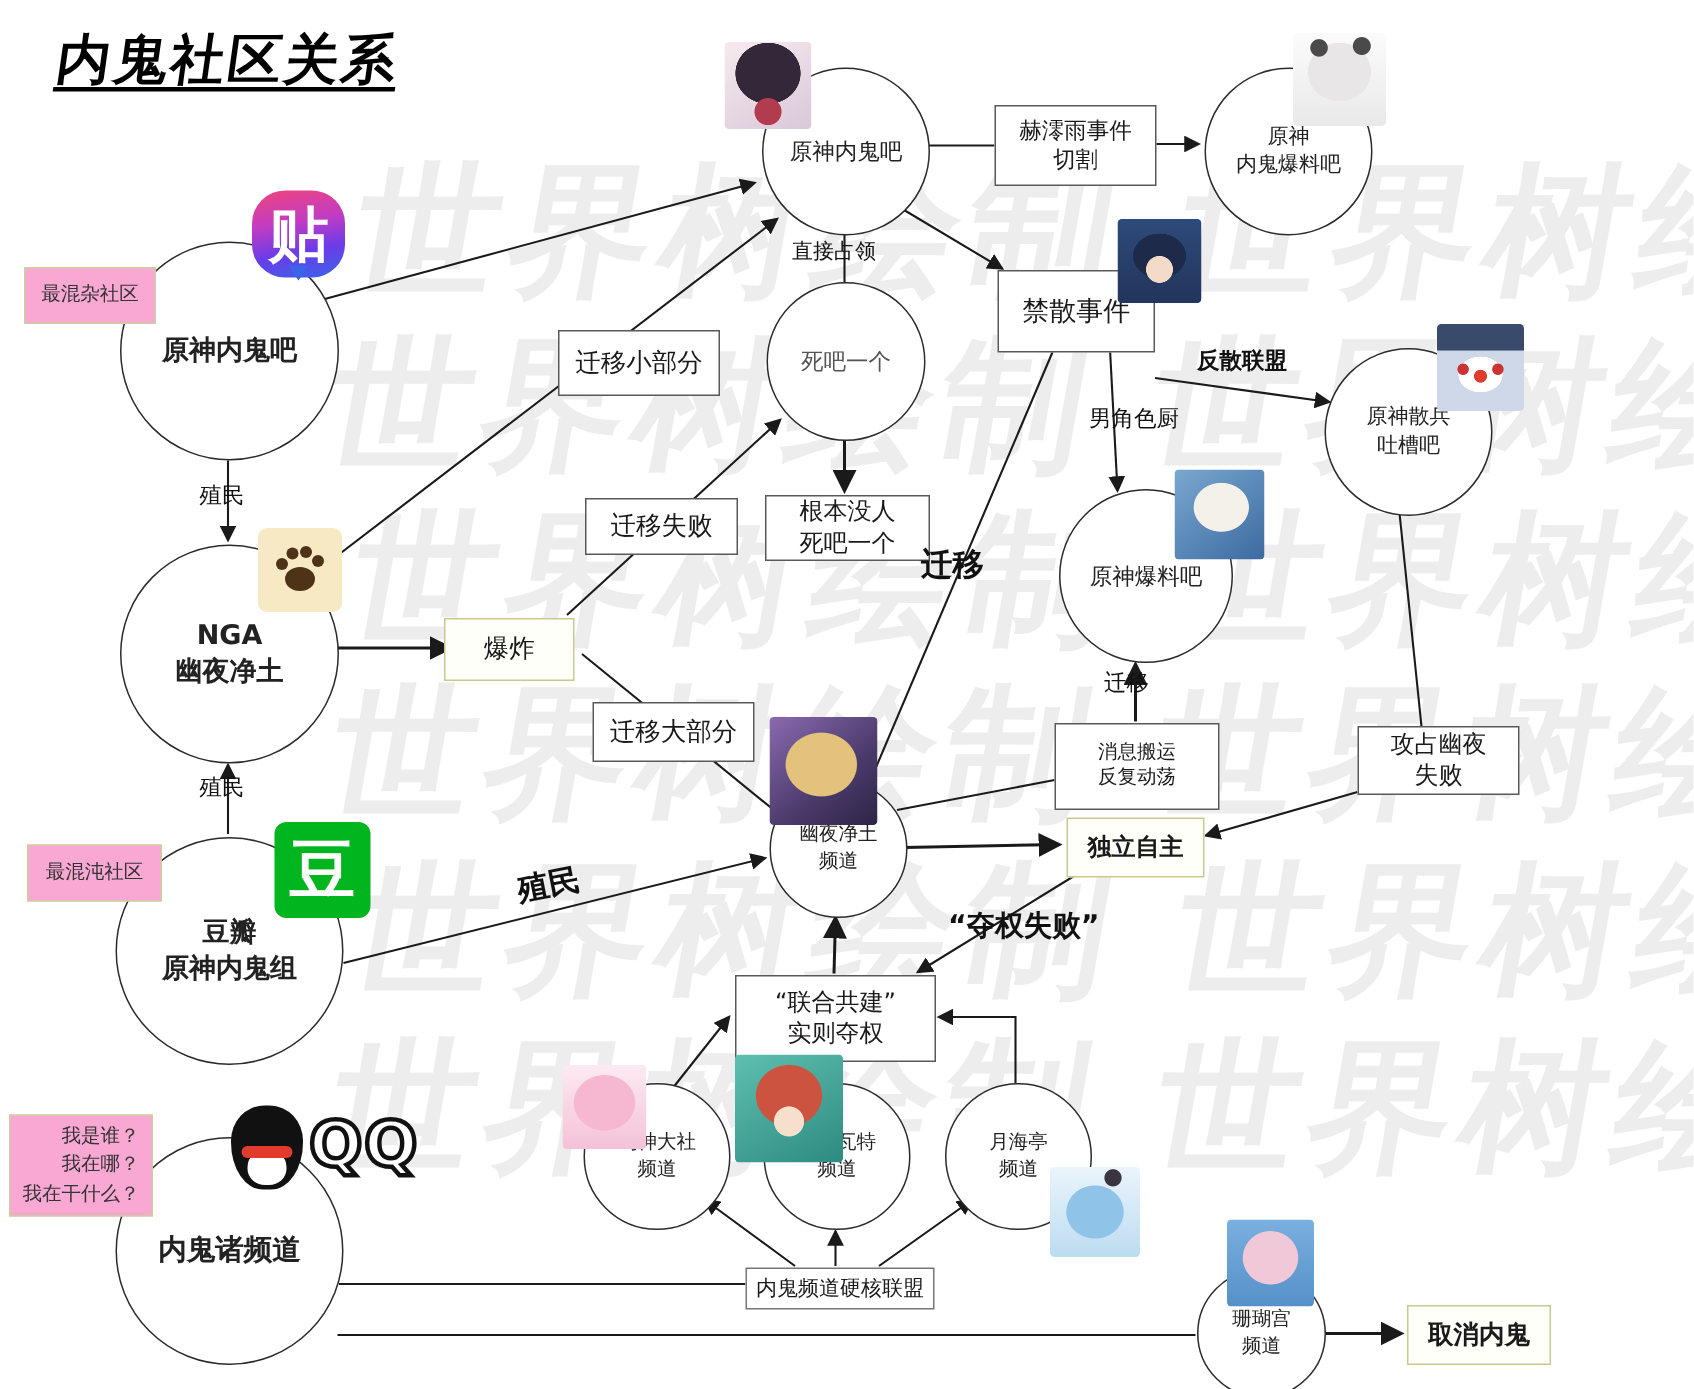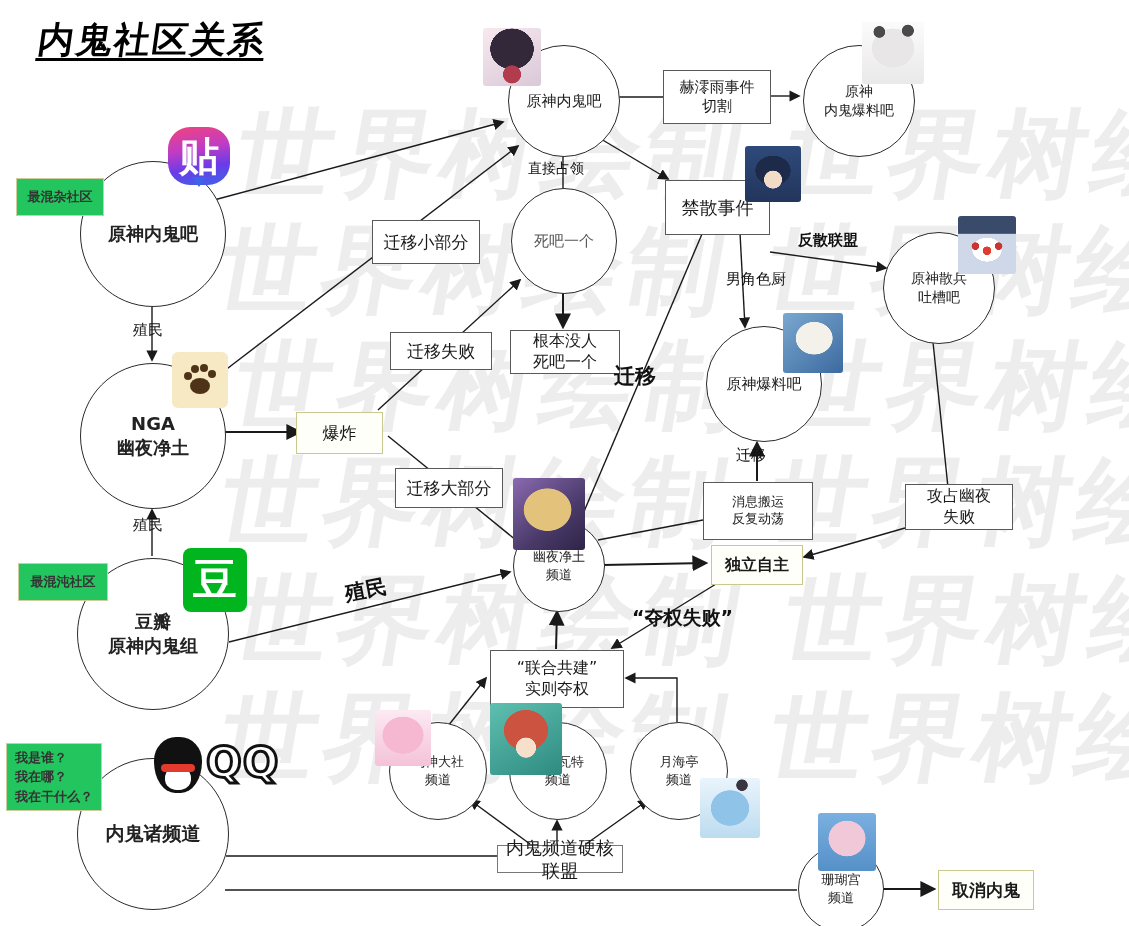--- a/index.html
+++ b/index.html
@@ -23,23 +23,23 @@
     display:flex;align-items:center;justify-content:center;text-align:center;
     white-space:pre-line;line-height:1.35;color:#222;
   }
   .box{
     position:absolute;z-index:3;border:1.6px solid #595959;background:#fff;
     display:flex;align-items:center;justify-content:center;text-align:center;
     white-space:pre-line;line-height:1.3;color:#1a1a1a;
   }
   .obox{border:1.5px solid #c9c98f;background:#fffffa}
   .ann{
-    position:absolute;z-index:3;border:1.4px solid #cdcd9d;background:#22c55e;
-    display:flex;align-items:center;justify-content:center;text-align:left;
-    white-space:pre-line;line-height:1.5;color:#333;font-weight:bold;
+    position:absolute;z-index:3;border:1.4px solid #cdcd9d;background:#f9a8d4;
+    display:flex;align-items:center;justify-content:center;text-align:right;
+    white-space:pre-line;line-height:1.5;color:#333;
   }
   .lbl{position:absolute;z-index:3;white-space:pre;color:#111;line-height:1.2}
   .avatar{position:absolute;z-index:4;border-radius:3px}
   .av-a{background:
     radial-gradient(circle at 50% 80%, #b23b4e 0 16%, transparent 17%),
     radial-gradient(ellipse 62% 58% at 50% 36%, #33283a 0 60%, transparent 61%),
     linear-gradient(150deg,#f8e8ee,#d9c9d9);}
   .av-b{background:
     radial-gradient(circle at 28% 16%, #4a4a4a 0 8%, transparent 9%),
     radial-gradient(circle at 74% 14%, #4a4a4a 0 8%, transparent 9%),
@@ -197,21 +197,21 @@
 死吧一个</div>
 <div class="box obox" style="left:296px;top:412px;width:85px;height:40px;font-size:17px">爆炸</div>
 <div class="box" style="left:395px;top:468px;width:106px;height:38px;font-size:17px">迁移大部分</div>
 <div class="box" style="left:703px;top:482px;width:108px;height:56px;font-size:13px">消息搬运
 反复动荡</div>
 <div class="box obox" style="left:711px;top:545px;width:90px;height:38px;font-size:16px;font-weight:bold">独立自主</div>
 <div class="box" style="left:905px;top:484px;width:106px;height:44px;font-size:16px">攻占幽夜
 失败</div>
 <div class="box" style="left:490px;top:650px;width:132px;height:56px;font-size:16px">“联合共建”
 实则夺权</div>
-<div class="box" style="left:497px;top:845px;width:124px;height:26px;font-size:18px;border-width:1.4px;border-color:#777">内鬼频道硬核联盟</div>
+<div class="box" style="left:497px;top:845px;width:124px;height:26px;font-size:14px;border-width:1.4px;border-color:#777">内鬼频道硬核联盟</div>
 <div class="box obox" style="left:938px;top:870px;width:94px;height:38px;font-size:17px;font-weight:bold">取消内鬼</div>
 
 <div class="ann" style="left:16px;top:178px;width:86px;height:36px;font-size:13px">最混杂社区</div>
 <div class="ann" style="left:18px;top:563px;width:88px;height:36px;font-size:13px">最混沌社区</div>
 <div class="ann" style="left:6px;top:743px;width:94px;height:66px;font-size:13px">我是谁？
 我在哪？
 我在干什么？</div>
 
 <div class="lbl" style="left:528px;top:160px;font-size:14px">直接占领</div>
 <div class="lbl" style="left:133px;top:321px;font-size:15px">殖民</div>

